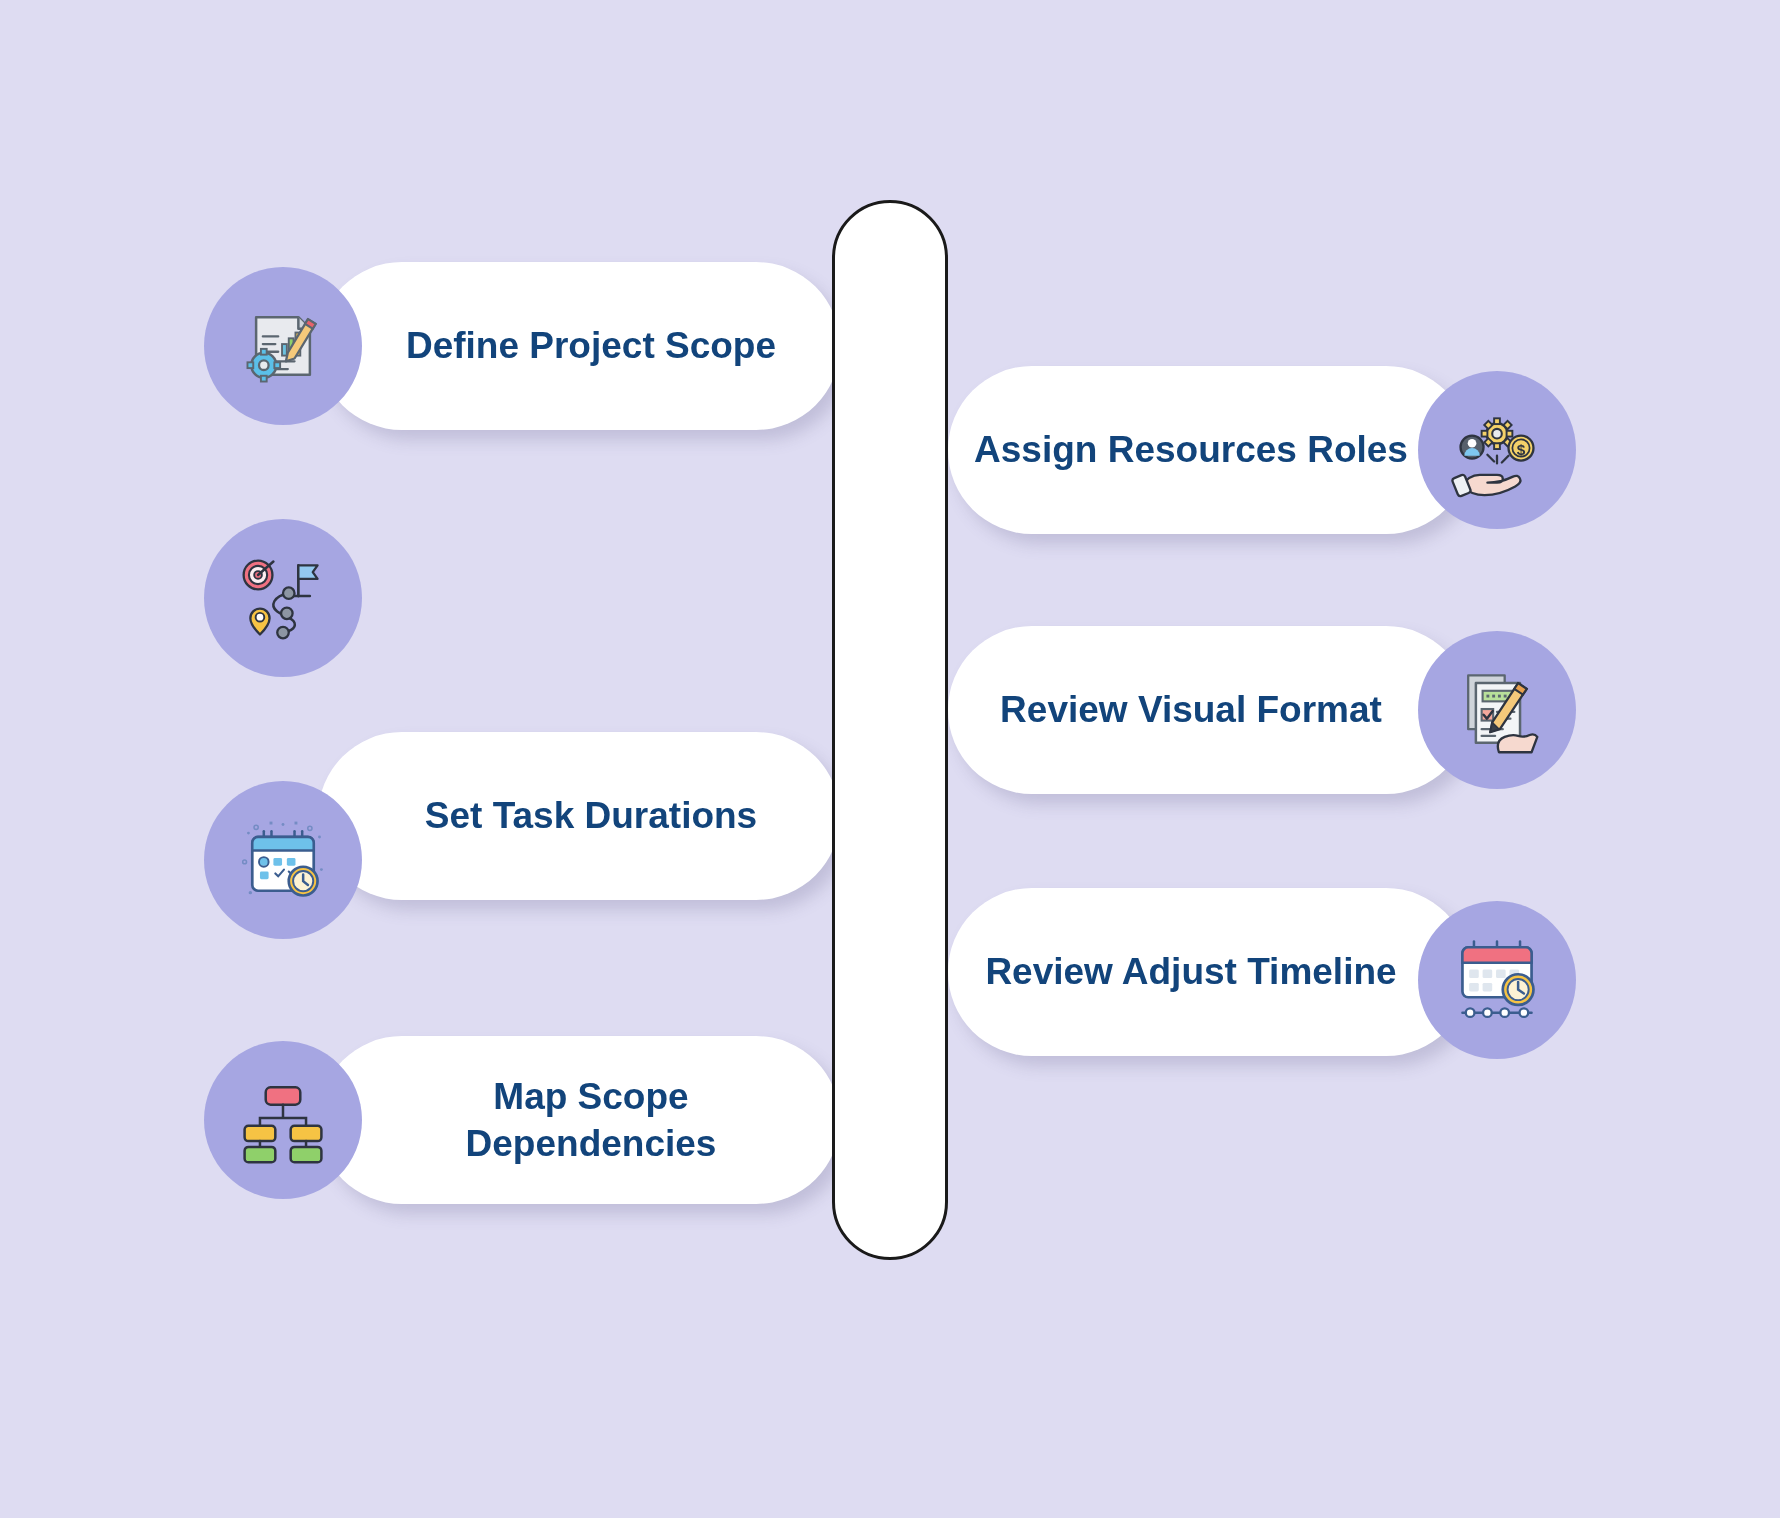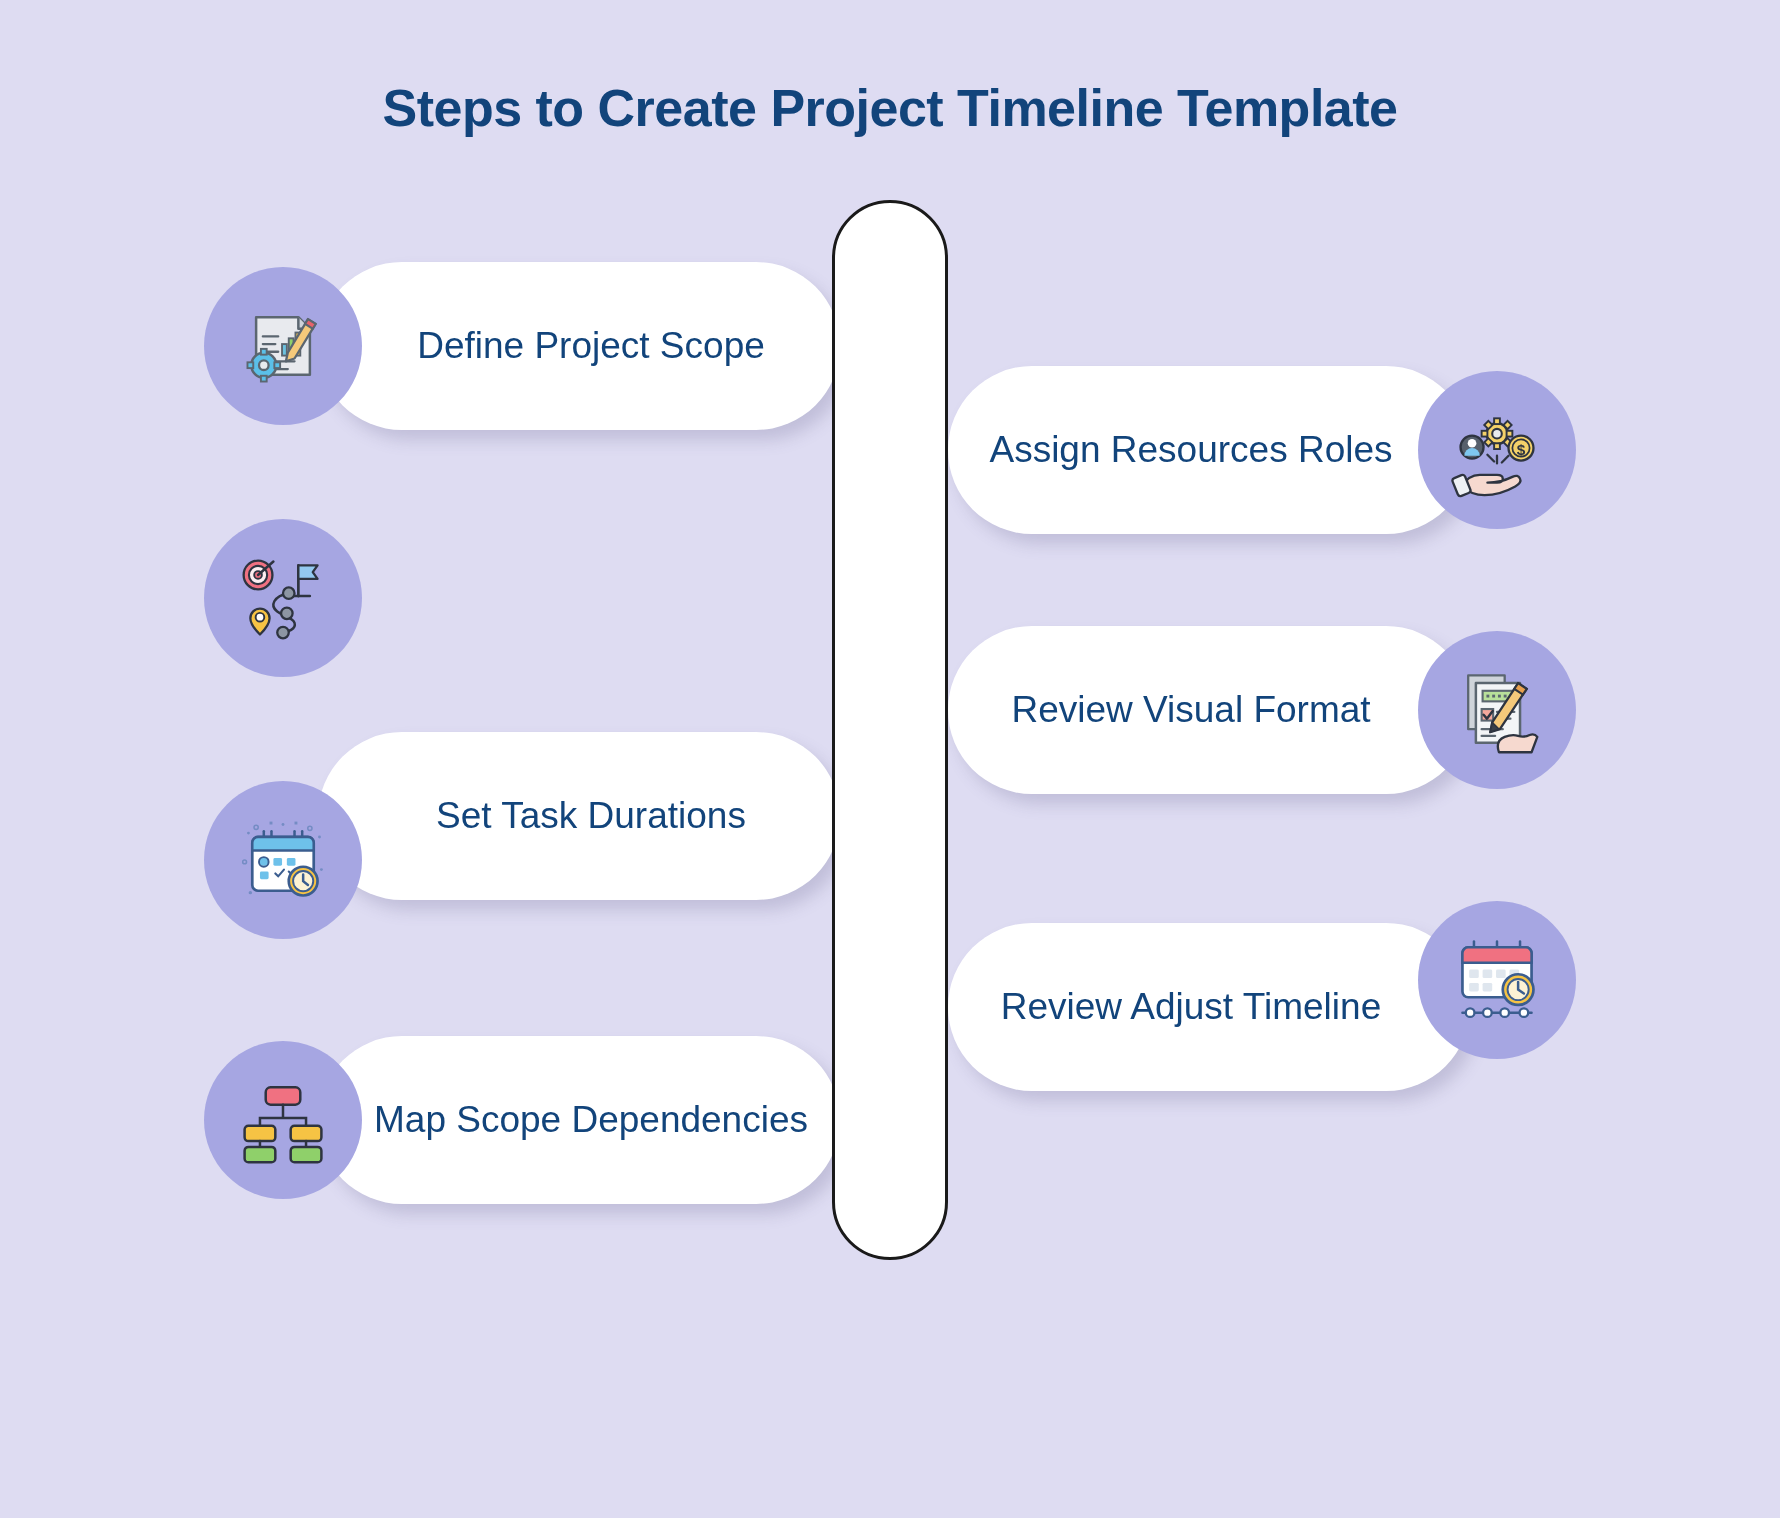--- a/index.html
+++ b/index.html
@@ -59,21 +59,21 @@
   .card.right {
     left: 948px;
     width: 522px;
     justify-content: flex-end;
     padding-right: 50px;
     padding-left: 14px;
   }
 
   .card-label {
     font-size: 37px;
-    font-weight: normal;
+    font-weight: bold;
     color: #12447b;
     line-height: 1.28;
     text-align: center;
     width: 100%;
   }
 
   
   .icon-circle {
     position: absolute;
     width: 158px; height: 158px;
@@ -88,36 +88,35 @@
   .icon-circle.at-right { left: 1418px; }
   .icon-circle svg { width: 96px; height: 96px; display:block; }
 
   
   .r1 { top: 262px; }
   .r2 { top: 514px; }
   .r3 { top: 732px; }
   .r4 { top: 1036px; }
   .p1 { top: 366px; }
   .p2 { top: 626px; }
-  .p3 { top: 923px; }
+  .p3 { top: 888px; }
 
   .ic-r1 { top: 267px; }
   .ic-r2 { top: 519px; }
   .ic-r3 { top: 781px; }
   .ic-r4 { top: 1041px; }
   .ic-p1 { top: 371px; }
   .ic-p2 { top: 631px; }
   .ic-p3 { top: 901px; }
 </style>
 </head>
 <body>
 
 <div id="stage">
 
-  <div id="title">Steps to Create Project Timeline Template</div>
 
   <div id="spine"></div>
 
   <div class="card left r1">
     <div class="card-label">Define Project Scope</div>
   </div>
   <div class="icon-circle at-left ic-r1">
     <svg viewBox="0 0 100 100">
       <path d="M22 20 h44 l12 12 v48 H22 Z" fill="#e8eaee" stroke="#5b6670" stroke-width="2.6" stroke-linejoin="round"></path>
       <path d="M66 20 v12 h12" fill="#cfd3da" stroke="#5b6670" stroke-width="2.6" stroke-linejoin="round"></path>

